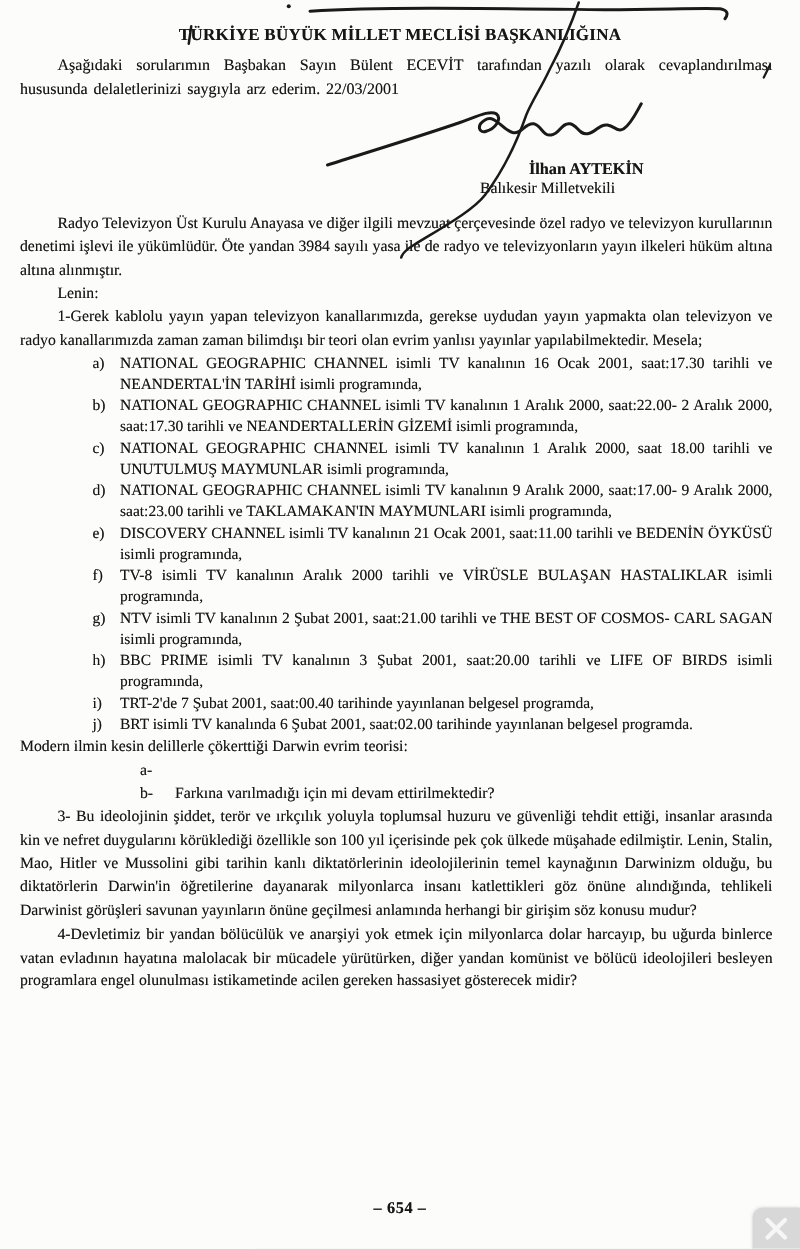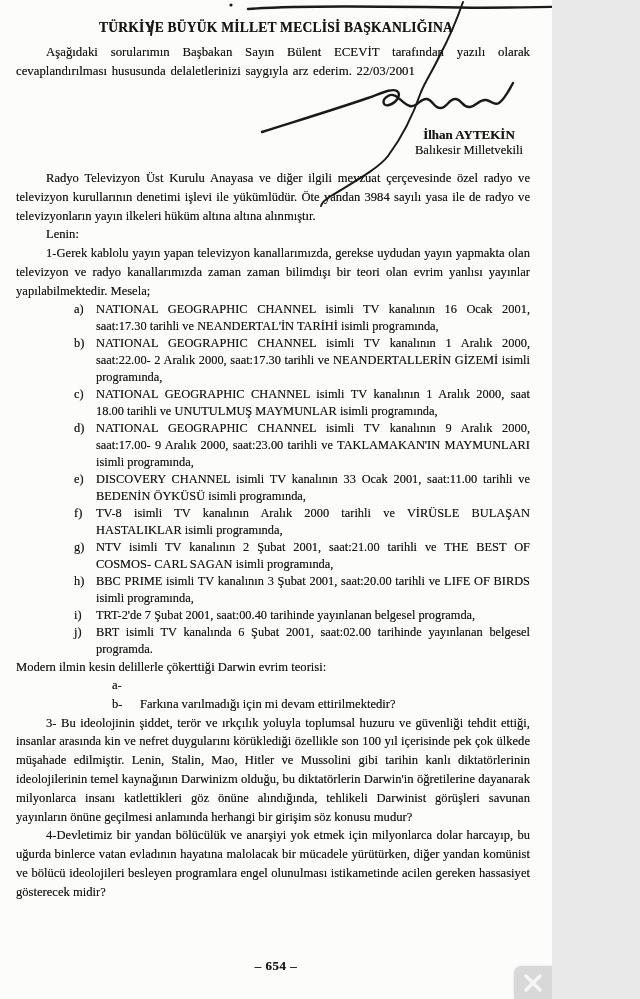--- a/index.html
+++ b/index.html
@@ -1,34 +1,34 @@
 <!DOCTYPE html>
 <html><head>
 <meta charset="utf-8">
 <style>
   html,body{margin:0;padding:0;}
   body{width:640px;height:999px;overflow:hidden;background:#e9e9e9;}
   .page{
-    position:relative;width:552px;height:999px;background:#fcfcfb;
+    position:relative;width:640px;height:999px;background:#fcfcfb;
     font-family:"Liberation Serif","DejaVu Serif",serif;
     color:#161616;overflow:hidden;
     text-shadow:0 0 .35px rgba(20,20,20,.55);
   }
   .doc-title{
     padding-top:20px;text-align:center;font-weight:bold;
     font-size:13.6px;letter-spacing:.2px;white-space:nowrap;
   }
   .intro{
     margin:7px 22px 0 16px;text-align:justify;text-indent:30px;
     font-size:12.8px;line-height:19px;word-spacing:1.5px;
   }
   .sig-block{position:relative;height:88px;}
   .sig-name{position:absolute;top:46px;left:384px;width:170px;text-align:center;
     font-weight:bold;font-size:13px;}
-  .sig-role{position:absolute;top:62px;left:384px;width:170px;text-align:center;
+  .sig-role{position:absolute;top:62px;left:384px;width:170px;text-align:left;
     font-size:12.6px;}
   .body{margin:0 22px 0 16px;font-size:12.6px;}
   .body p{margin:0;text-align:justify;text-indent:30px;line-height:18.8px;}
   .tvlist{margin-left:58px;font-size:12.4px;}
   .li{display:flex;line-height:17px;}
   .li .m{flex:0 0 22px;}
   .li .t{flex:1;text-align:justify;}
   .darwin{text-indent:0 !important;}
   .sublist{margin-left:96px;font-size:12.6px;}
   .sli{display:flex;line-height:18.6px;}
@@ -77,21 +77,21 @@
       <div class="li">
         <span class="m">c)</span>
         <span class="t">NATIONAL GEOGRAPHIC CHANNEL isimli TV kanalının 1 Aralık 2000, saat 18.00 tarihli ve UNUTULMUŞ MAYMUNLAR isimli programında,</span>
       </div>
       <div class="li">
         <span class="m">d)</span>
         <span class="t">NATIONAL GEOGRAPHIC CHANNEL isimli TV kanalının 9 Aralık 2000, saat:17.00- 9 Aralık 2000, saat:23.00 tarihli ve TAKLAMAKAN'IN MAYMUNLARI isimli programında,</span>
       </div>
       <div class="li">
         <span class="m">e)</span>
-        <span class="t">DISCOVERY CHANNEL isimli TV kanalının 33 Ocak 2001, saat:11.00 tarihli ve BEDENİN ÖYKÜSÜ isimli programında,</span>
+        <span class="t">DISCOVERY CHANNEL isimli TV kanalının 21 Ocak 2001, saat:11.00 tarihli ve BEDENİN ÖYKÜSÜ isimli programında,</span>
       </div>
       <div class="li">
         <span class="m">f)</span>
         <span class="t">TV-8 isimli TV kanalının Aralık 2000 tarihli ve VİRÜSLE BULAŞAN HASTALIKLAR isimli programında,</span>
       </div>
       <div class="li">
         <span class="m">g)</span>
         <span class="t">NTV isimli TV kanalının 2 Şubat 2001, saat:21.00 tarihli ve THE BEST OF COSMOS- CARL SAGAN isimli programında,</span>
       </div>
       <div class="li">

